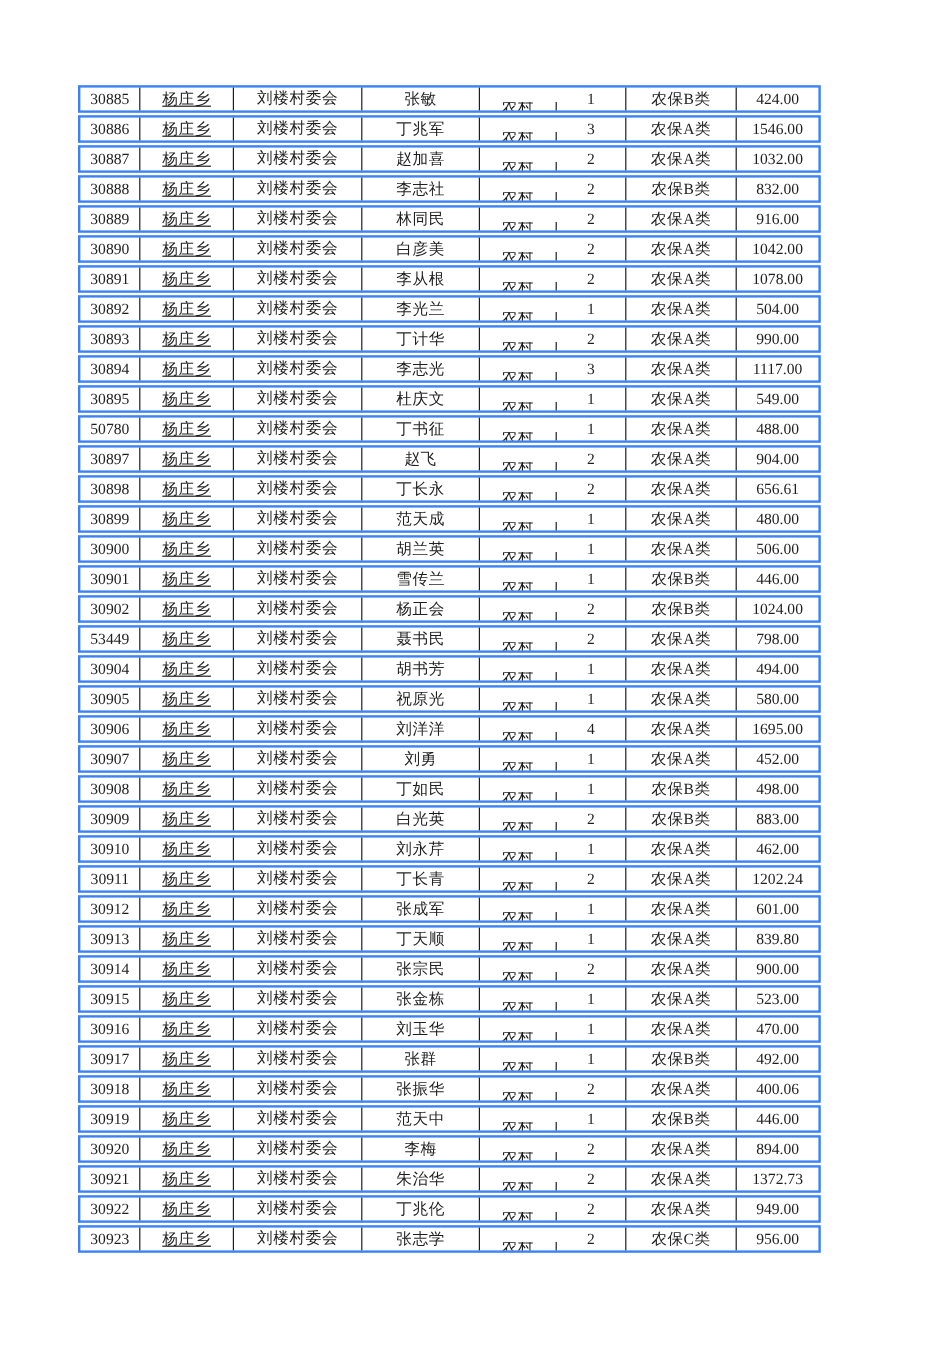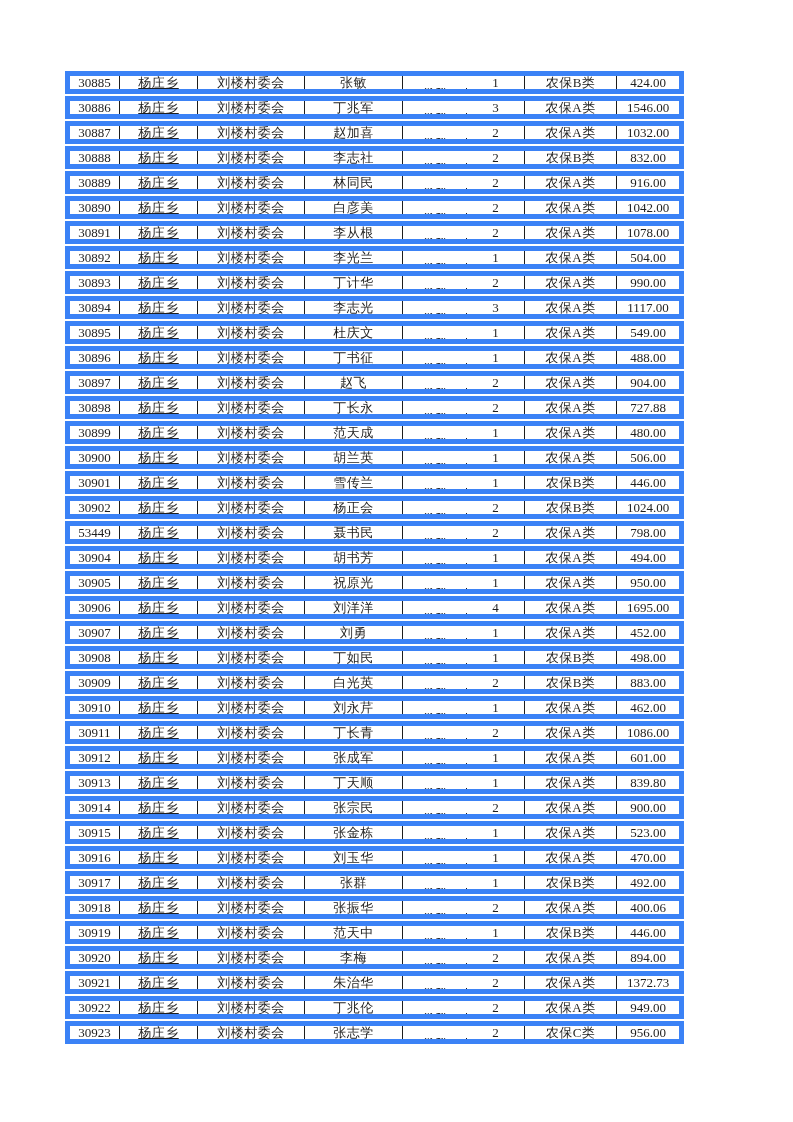--- a/index.html
+++ b/index.html
@@ -26,40 +26,40 @@
     left: 65px;
     top: 71px;
     width: 619px;
   }
   .row {
     box-sizing: border-box;
     display: flex;
     align-items: stretch;
     height: 23px;
     margin-bottom: 2px;
-    border: 5px solid #3b82f6;
+    border: 2px solid #3b82f6;
     background: #ffffff;
   }
   .cell {
     box-sizing: border-box;
     flex: 0 0 auto;
     display: flex;
     align-items: center;
     justify-content: center;
     font-size: 13px;
     line-height: 21px;
     white-space: nowrap;
     overflow: hidden;
     border-right: 1px solid #1e1e1e;
     letter-spacing: 0.5px;
   }
   .cell:last-child { border-right: none; flex: 1 1 auto; }
   .col-id        { width: 50px; letter-spacing: 0; }
   .col-township  { width: 78px; text-decoration: underline; }
-  .col-village   { width: 107px; }
+  .col-village   { width: 107px; font-family: Liberation Mono, monospace; }
   .col-name      { width: 98px; }
   .col-residence { width: 64px; margin-top: 12px; }
   .col-count     { width: 58px; letter-spacing: 0; }
   .col-category  { width: 92px; }
   .col-amount    { width: 72px; letter-spacing: 0; }
 </style>
 </head>
 <body>
 
 <div class="sheet">
@@ -169,21 +169,21 @@
         <div class="cell col-id">30895</div>
         <div class="cell col-township">杨庄乡</div>
         <div class="cell col-village">刘楼村委会</div>
         <div class="cell col-name">杜庆文</div>
         <div class="cell col-residence">农村</div>
         <div class="cell col-count">1</div>
         <div class="cell col-category">农保A类</div>
         <div class="cell col-amount">549.00</div>
       </div>
       <div class="row">
-        <div class="cell col-id">30896</div>
+        <div class="cell col-id">50780</div>
         <div class="cell col-township">杨庄乡</div>
         <div class="cell col-village">刘楼村委会</div>
         <div class="cell col-name">丁书征</div>
         <div class="cell col-residence">农村</div>
         <div class="cell col-count">1</div>
         <div class="cell col-category">农保A类</div>
         <div class="cell col-amount">488.00</div>
       </div>
       <div class="row">
         <div class="cell col-id">30897</div>
@@ -196,21 +196,21 @@
         <div class="cell col-amount">904.00</div>
       </div>
       <div class="row">
         <div class="cell col-id">30898</div>
         <div class="cell col-township">杨庄乡</div>
         <div class="cell col-village">刘楼村委会</div>
         <div class="cell col-name">丁长永</div>
         <div class="cell col-residence">农村</div>
         <div class="cell col-count">2</div>
         <div class="cell col-category">农保A类</div>
-        <div class="cell col-amount">727.88</div>
+        <div class="cell col-amount">656.61</div>
       </div>
       <div class="row">
         <div class="cell col-id">30899</div>
         <div class="cell col-township">杨庄乡</div>
         <div class="cell col-village">刘楼村委会</div>
         <div class="cell col-name">范天成</div>
         <div class="cell col-residence">农村</div>
         <div class="cell col-count">1</div>
         <div class="cell col-category">农保A类</div>
         <div class="cell col-amount">480.00</div>
@@ -266,21 +266,21 @@
         <div class="cell col-amount">494.00</div>
       </div>
       <div class="row">
         <div class="cell col-id">30905</div>
         <div class="cell col-township">杨庄乡</div>
         <div class="cell col-village">刘楼村委会</div>
         <div class="cell col-name">祝原光</div>
         <div class="cell col-residence">农村</div>
         <div class="cell col-count">1</div>
         <div class="cell col-category">农保A类</div>
-        <div class="cell col-amount">950.00</div>
+        <div class="cell col-amount">580.00</div>
       </div>
       <div class="row">
         <div class="cell col-id">30906</div>
         <div class="cell col-township">杨庄乡</div>
         <div class="cell col-village">刘楼村委会</div>
         <div class="cell col-name">刘洋洋</div>
         <div class="cell col-residence">农村</div>
         <div class="cell col-count">4</div>
         <div class="cell col-category">农保A类</div>
         <div class="cell col-amount">1695.00</div>
@@ -326,21 +326,21 @@
         <div class="cell col-amount">462.00</div>
       </div>
       <div class="row">
         <div class="cell col-id">30911</div>
         <div class="cell col-township">杨庄乡</div>
         <div class="cell col-village">刘楼村委会</div>
         <div class="cell col-name">丁长青</div>
         <div class="cell col-residence">农村</div>
         <div class="cell col-count">2</div>
         <div class="cell col-category">农保A类</div>
-        <div class="cell col-amount">1086.00</div>
+        <div class="cell col-amount">1202.24</div>
       </div>
       <div class="row">
         <div class="cell col-id">30912</div>
         <div class="cell col-township">杨庄乡</div>
         <div class="cell col-village">刘楼村委会</div>
         <div class="cell col-name">张成军</div>
         <div class="cell col-residence">农村</div>
         <div class="cell col-count">1</div>
         <div class="cell col-category">农保A类</div>
         <div class="cell col-amount">601.00</div>

